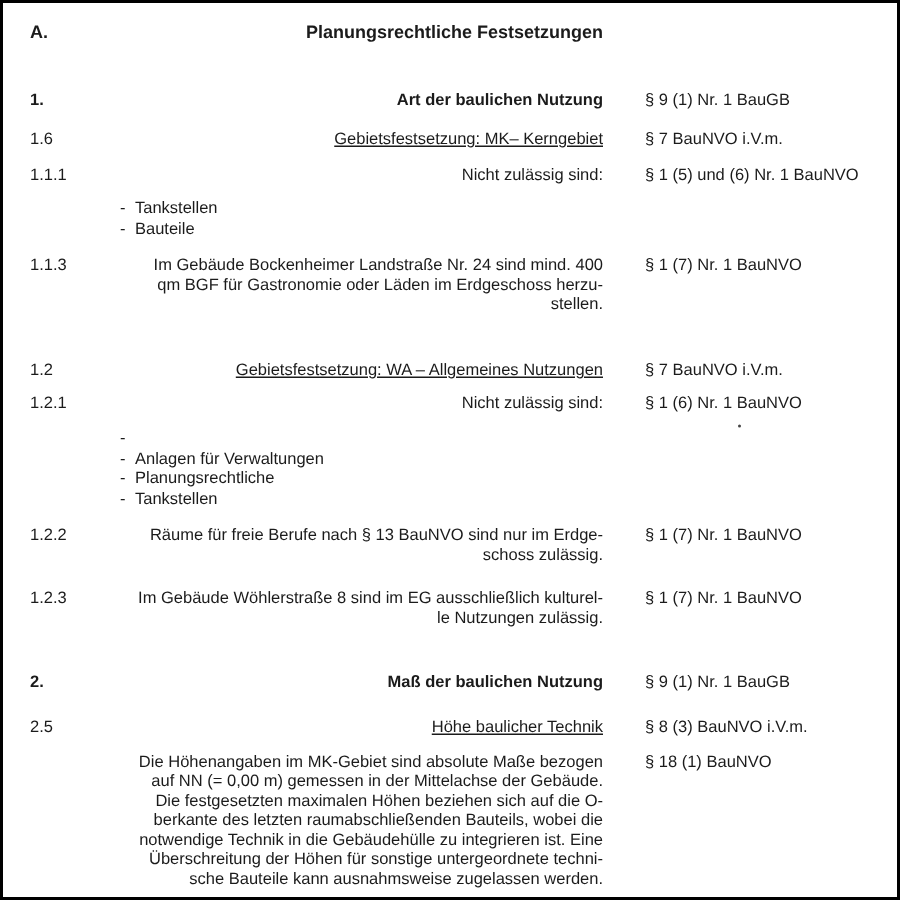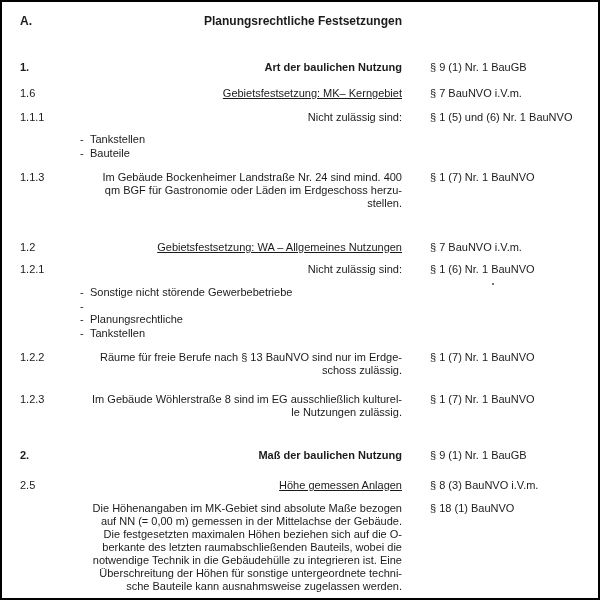--- a/index.html
+++ b/index.html
@@ -85,24 +85,24 @@
     <span class="num">1.2.1</span>
     <span class="txt">Nicht zulässig sind:</span>
     <span class="ref">§ 1 (6) Nr. 1 BauNVO</span>
   </div>
 
   <div class="artifact" style="left:490px;top:281px"></div>
 
   <div class="list" style="top:284px">
     <div class="li">
       <span class="dash">-</span>
-      <span class="li-text">Sonstige nicht störende Gewerbebetriebe</span>
     </div>
     <div class="li">
       <span class="dash">-</span>
+      <span class="li-text">Anlagen für Verwaltungen</span>
     </div>
     <div class="li">
       <span class="dash">-</span>
       <span class="li-text">Planungsrechtliche</span>
     </div>
     <div class="li">
       <span class="dash">-</span>
       <span class="li-text">Tankstellen</span>
     </div>
   </div>
@@ -122,21 +122,21 @@
   </div>
 
   <div class="row" style="top:447px">
     <span class="num bold">2.</span>
     <span class="txt bold">Maß der baulichen Nutzung</span>
     <span class="ref">§ 9 (1) Nr. 1 BauGB</span>
   </div>
 
   <div class="row" style="top:477px">
     <span class="num">2.5</span>
-    <span class="txt und">Höhe gemessen Anlagen</span>
+    <span class="txt und">Höhe baulicher Technik</span>
     <span class="ref">§ 8 (3) BauNVO i.V.m.</span>
   </div>
 
   <div class="row" style="top:500px">
     <span class="txt">Die Höhenangaben im MK-Gebiet sind absolute Maße bezogen
 auf NN (= 0,00 m) gemessen in der Mittelachse der Gebäude.
 Die festgesetzten maximalen Höhen beziehen sich auf die O-
 berkante des letzten raumabschließenden Bauteils, wobei die
 notwendige Technik in die Gebäudehülle zu integrieren ist. Eine
 Überschreitung der Höhen für sonstige untergeordnete techni-

